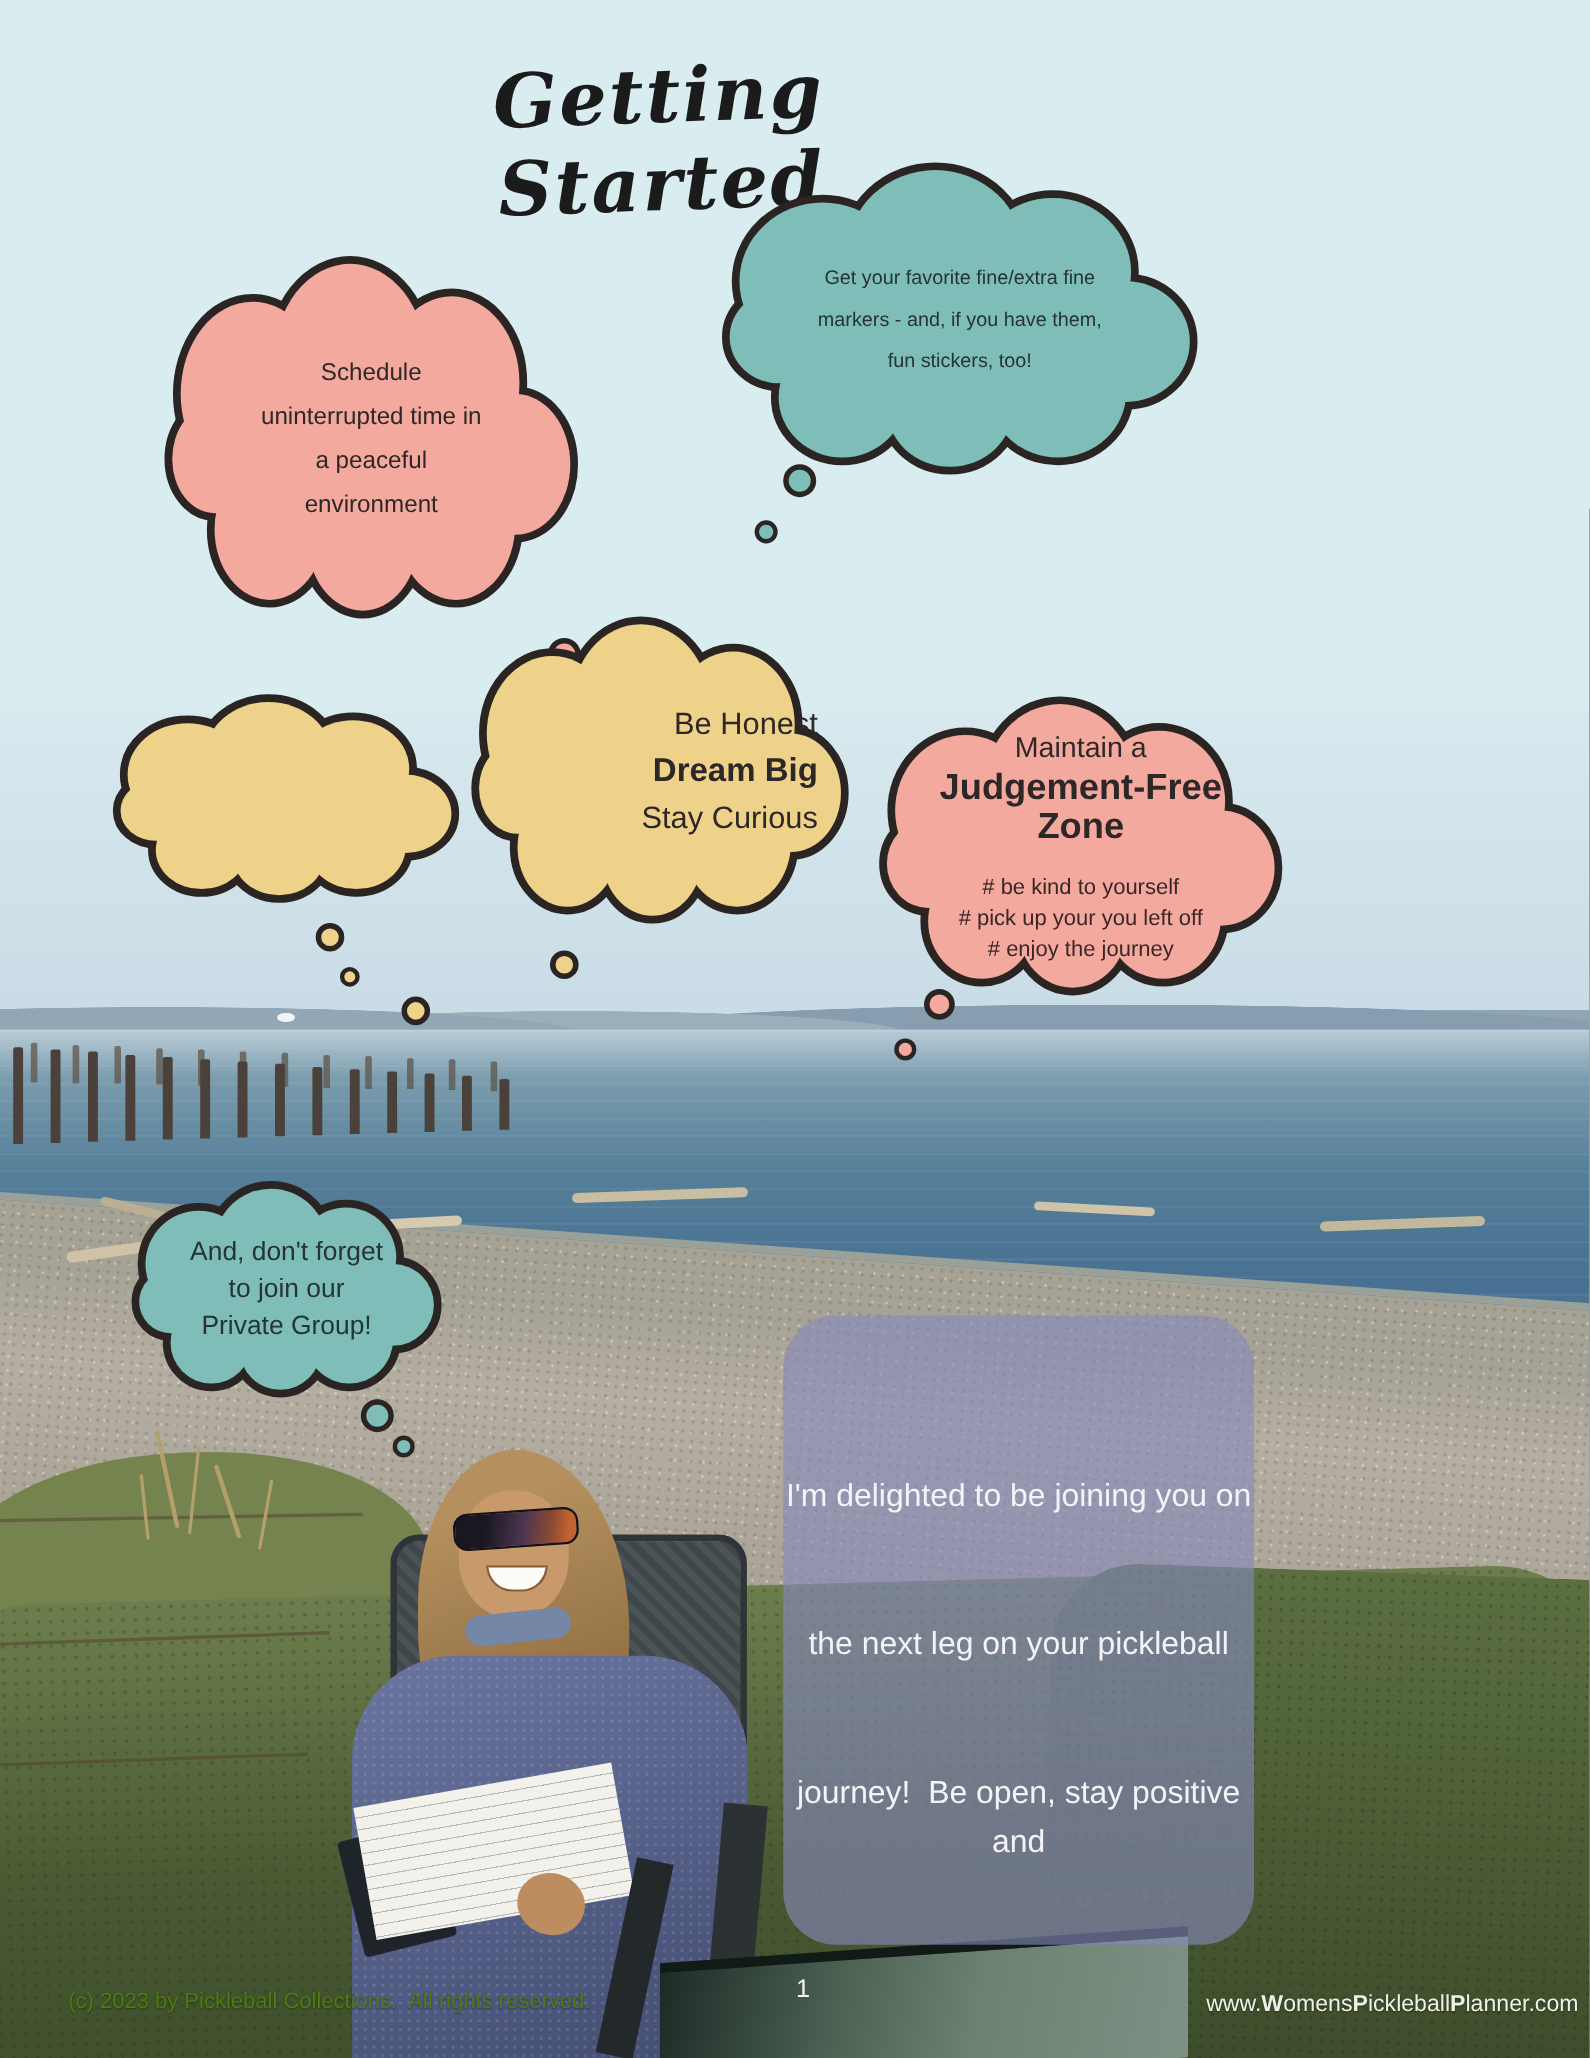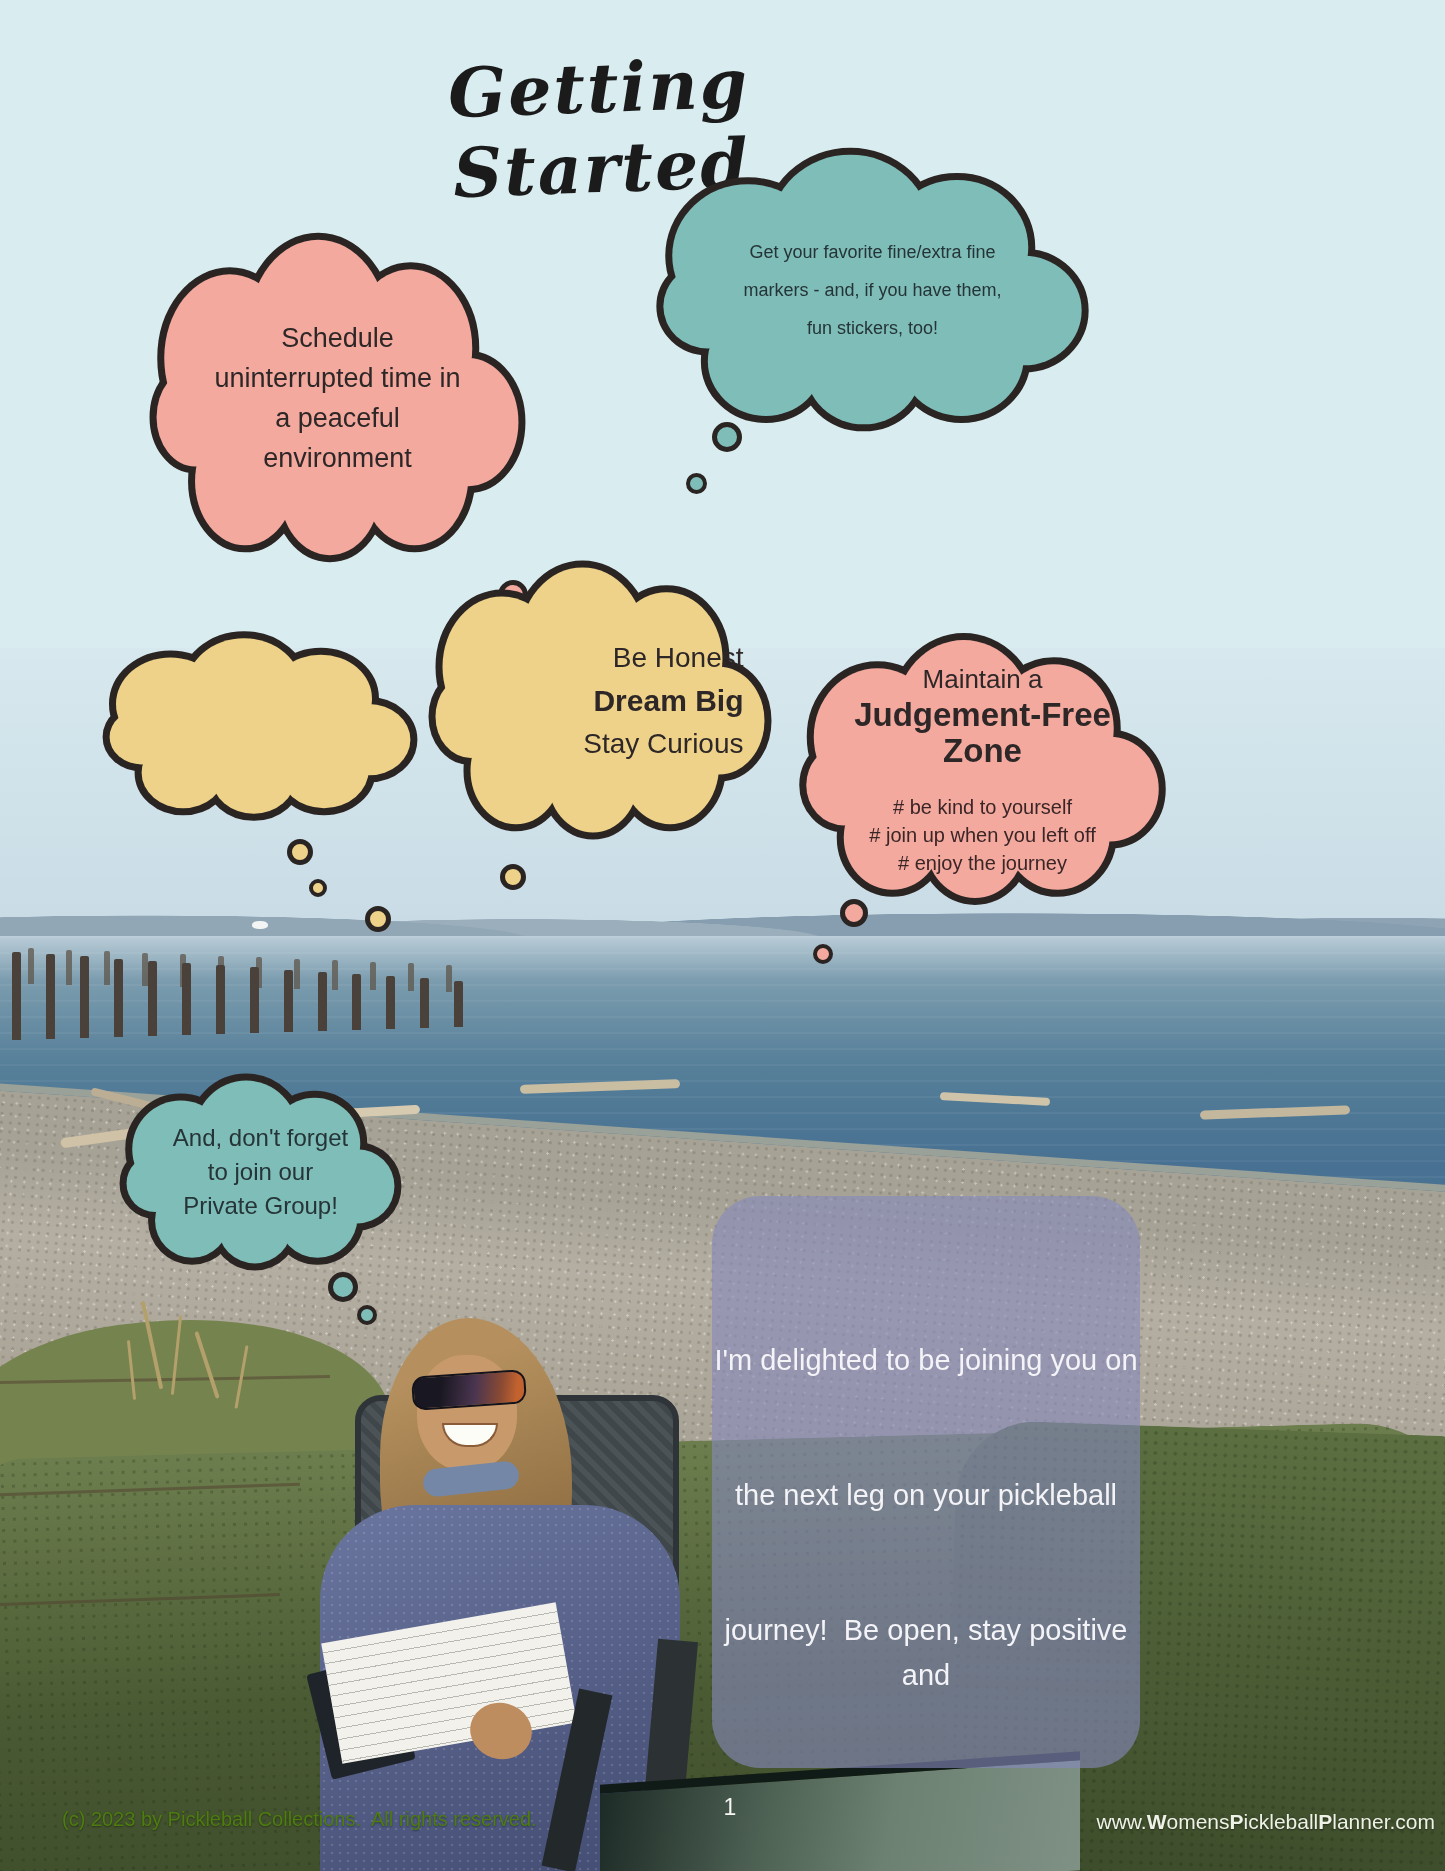--- a/index.html
+++ b/index.html
@@ -196,21 +196,21 @@
         <circle cx="44" cy="54" r="34" fill="#f3a99e"></circle>
         <circle cx="90" cy="42" r="36" fill="#f3a99e"></circle>
         <circle cx="138" cy="50" r="32" fill="#f3a99e"></circle>
         <circle cx="168" cy="80" r="26" fill="#f3a99e"></circle>
         <circle cx="140" cy="102" r="28" fill="#f3a99e"></circle>
         <circle cx="96" cy="108" r="26" fill="#f3a99e"></circle>
         <circle cx="52" cy="104" r="26" fill="#f3a99e"></circle>
         <circle cx="26" cy="78" r="20" fill="#f3a99e"></circle>
         <circle cx="100" cy="74" r="40" fill="#f3a99e"></circle>
       </svg>
-    <div class="cloud-text" style="font-size:27px;line-height:40px;">
+    <div class="cloud-text" style="font-size:22px;line-height:40px;">
       <div>Schedule</div>
       <div>uninterrupted time in</div>
       <div>a peaceful</div>
       <div>environment</div>
     </div>
   </div>
   <div class="trail" style="left: 498px; top: 580px; width: 30px; height: 30px; background: rgb(243, 169, 158);"></div>
   <div class="trail" style="left: 538px; top: 630px; width: 21px; height: 21px; border-width: 4px; background: rgb(243, 169, 158);"></div>
 
   <div class="cloud" style="left:650px;top:142px;width:445px;height:295px;">
@@ -317,21 +317,21 @@
         <circle cx="96" cy="108" r="26" fill="#f3a99e"></circle>
         <circle cx="52" cy="104" r="26" fill="#f3a99e"></circle>
         <circle cx="26" cy="78" r="20" fill="#f3a99e"></circle>
         <circle cx="100" cy="74" r="40" fill="#f3a99e"></circle>
       </svg>
     <div class="cloud-text" style="font-size:26px;line-height:36px;">
       <div>Maintain a</div>
       <div class="bold" style="font-size:33px;">Judgement-Free Zone</div>
       <div class="hashtags">
         <div># be kind to yourself</div>
-        <div># join up when you left off</div>
+        <div># pick up your you left off</div>
         <div># enjoy the journey</div>
       </div>
     </div>
   </div>
   <div class="trail" style="left: 840px; top: 899px; width: 28px; height: 28px; background: rgb(243, 169, 158);"></div>
   <div class="trail" style="left: 813px; top: 944px; width: 20px; height: 20px; border-width: 4px; background: rgb(243, 169, 158);"></div>
 
   <div class="cloud" style="left:118px;top:1072px;width:285px;height:200px;">
     <svg class="cloud-svg" viewBox="0 0 200 140" preserveAspectRatio="none">
         <circle cx="44" cy="54" r="34" fill="#7fbdb9" stroke="#2a2423" stroke-width="14" vector-effect="non-scaling-stroke"></circle>

